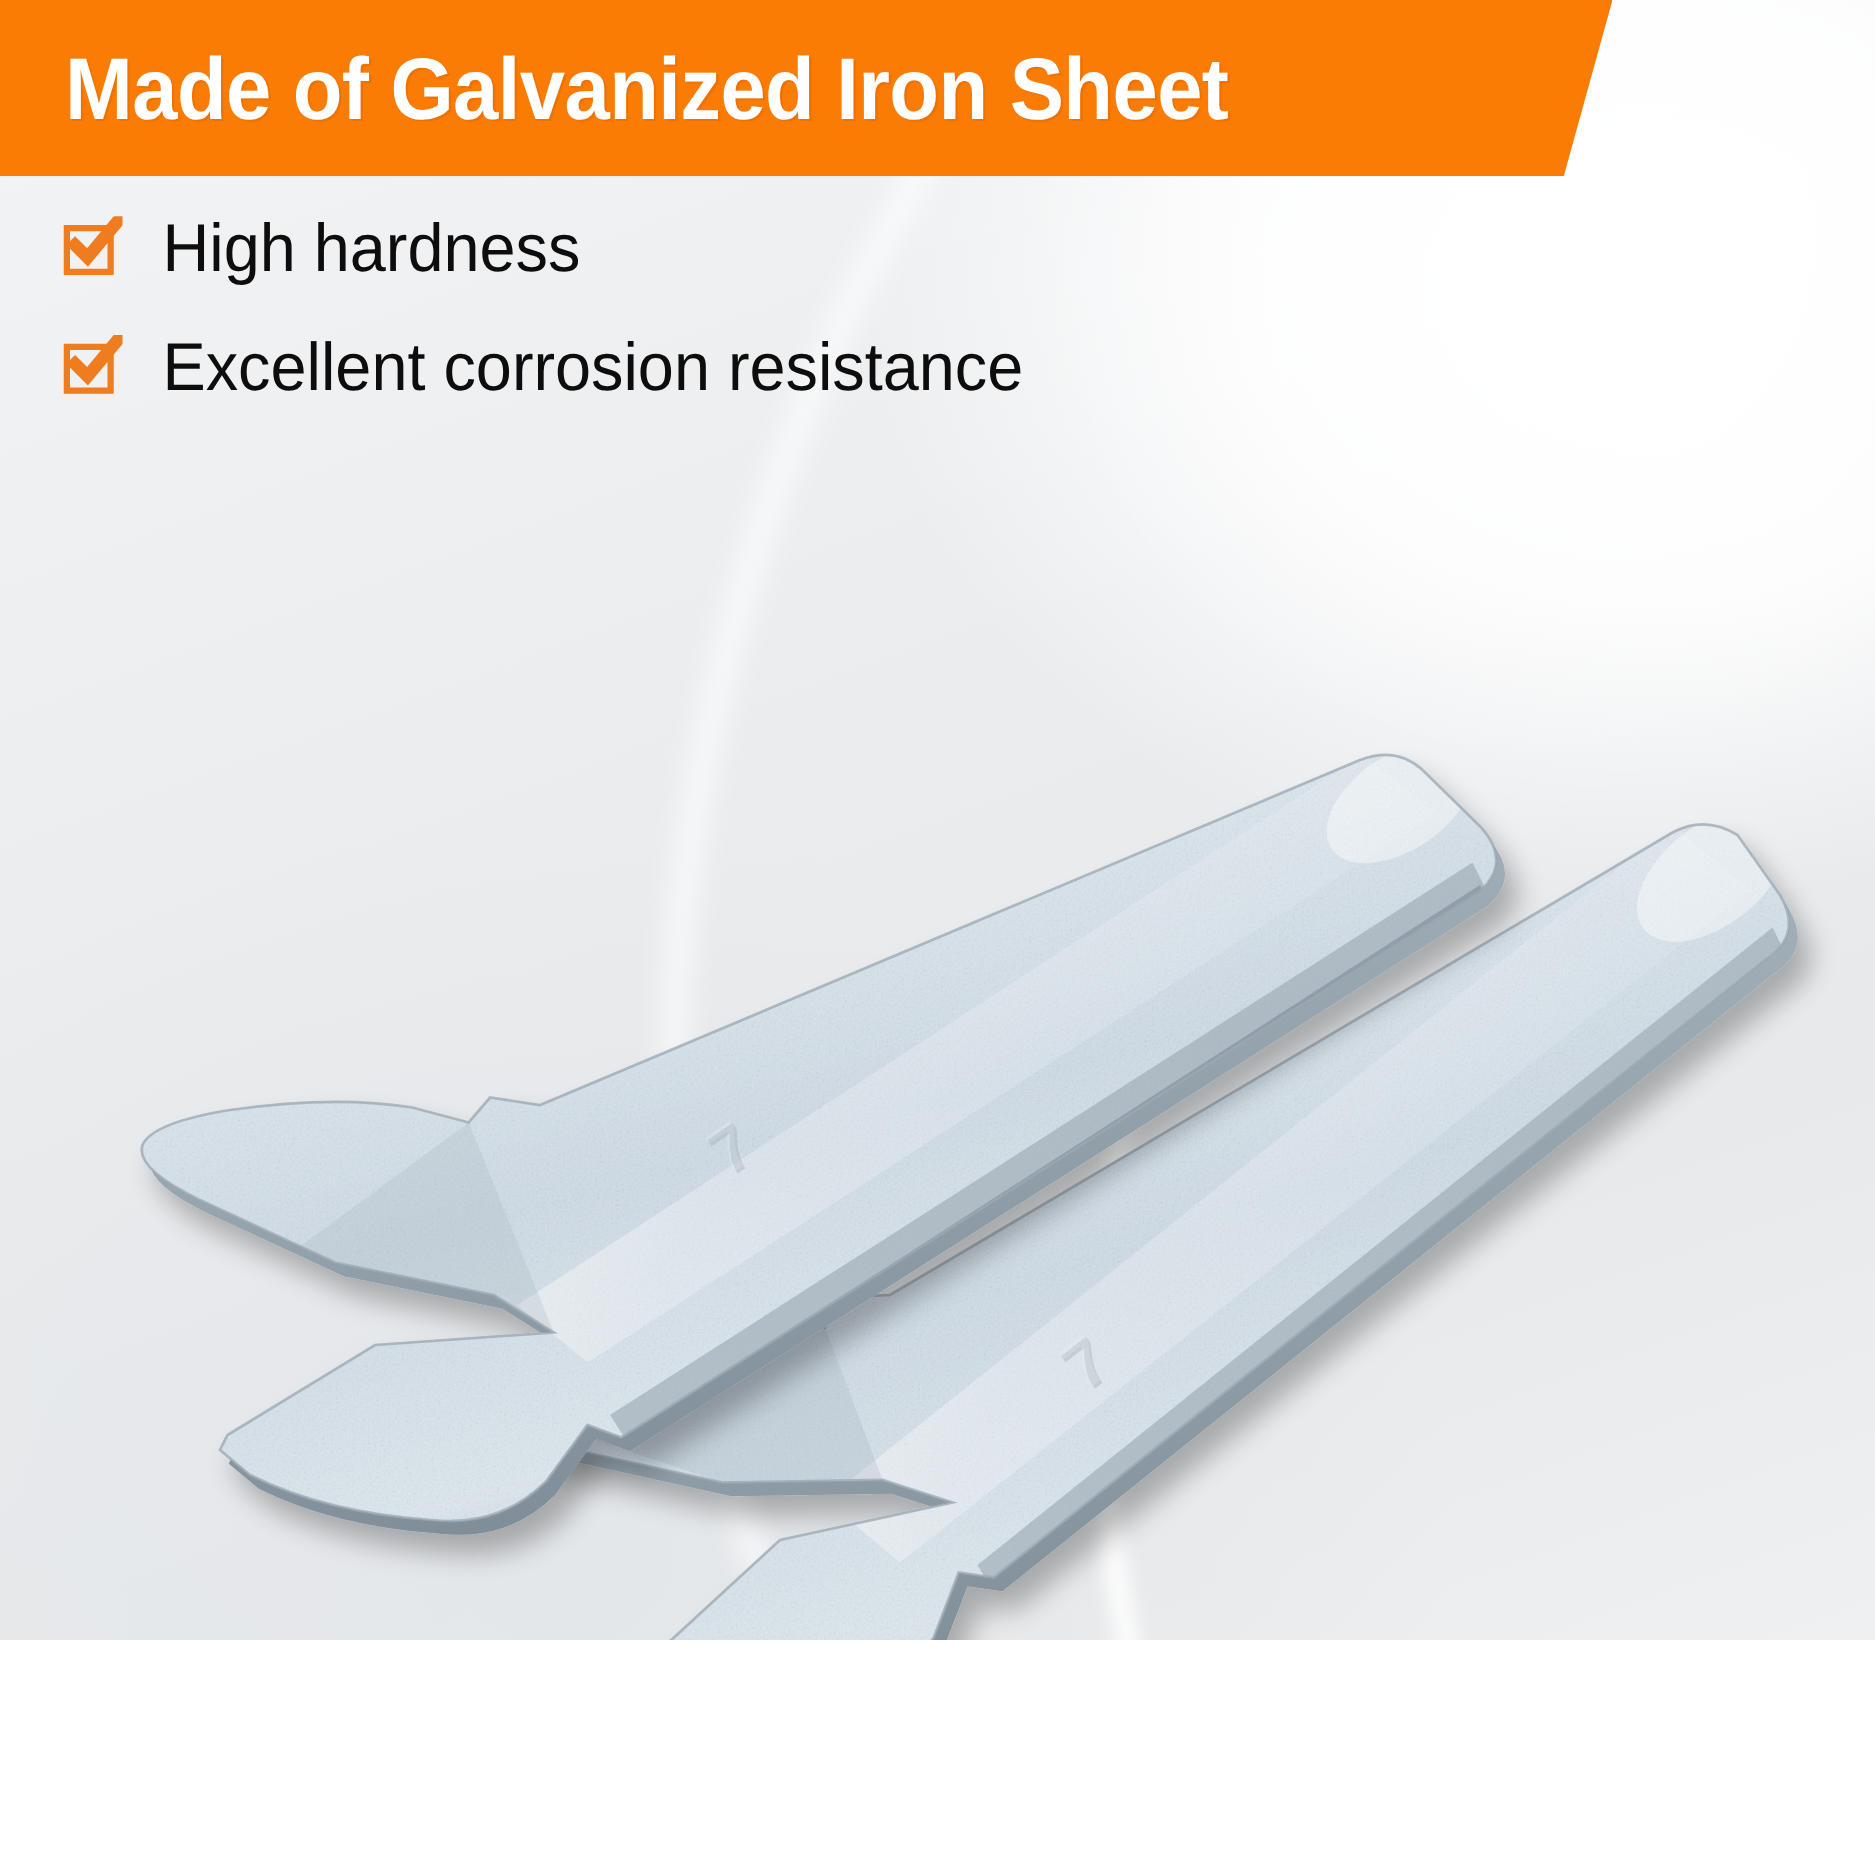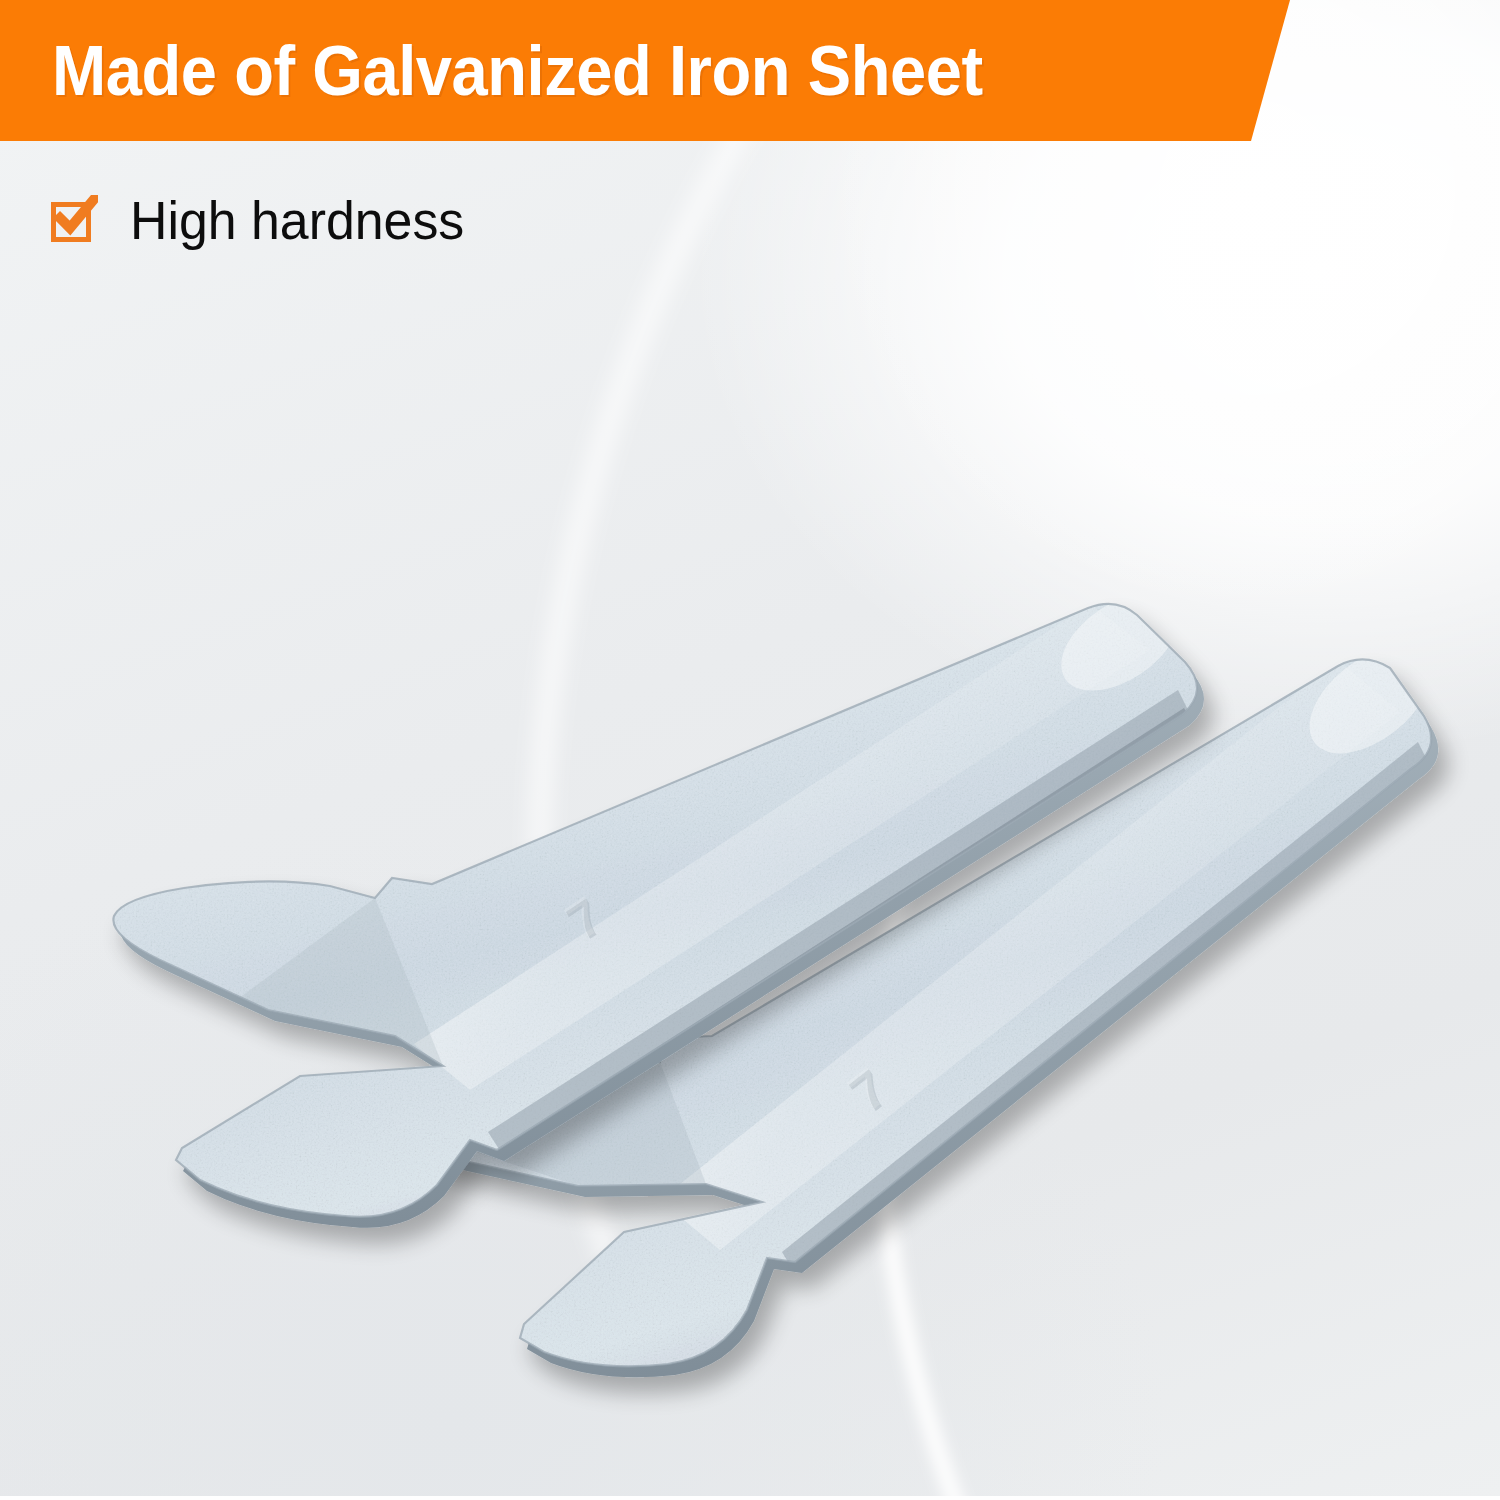--- a/index.html
+++ b/index.html
@@ -3,21 +3,21 @@
 <meta charset="utf-8">
 <style>
   html, body {
     margin: 0;
     padding: 0;
     background: #ffffff;
   }
   .canvas {
     position: relative;
     width: 1500px;
-    height: 1496px;
+    height: 1312px;
     overflow: hidden;
     background: #fdba74;
     font-family: "Liberation Sans", sans-serif;
   }
 
   
   .bg-base {
     position: absolute;
     inset: 0;
     background:
@@ -99,21 +99,21 @@
 
   
   .features {
     position: absolute;
     left: 48px;
     top: 172px;
     width: 1000px;
   }
   .feature-row {
     display: flex;
-    align-items: center;
+    align-items: flex-start;
     height: 95px;
   }
   .checkbox-icon {
     position: relative;
     width: 52px;
     height: 52px;
     flex: 0 0 52px;
     margin-right: 30px;
   }
   .checkbox-icon .box {
@@ -320,18 +320,27 @@
     <div class="feature-row">
       <span class="checkbox-icon">
         <span class="box"></span>
         <svg class="tick" viewBox="0 0 44 44">
           <path d="M6 23 L16 33 L41 3" fill="none" stroke="#f07c20" stroke-width="10" stroke-linecap="square" stroke-linejoin="miter"></path>
         </svg>
       </span>
       <span class="feature-label">High hardness</span>
     </div>
 
+    <div class="feature-row">
+      <span class="checkbox-icon">
+        <span class="box"></span>
+        <svg class="tick" viewBox="0 0 44 44">
+          <path d="M6 23 L16 33 L41 3" fill="none" stroke="#f07c20" stroke-width="10" stroke-linecap="square" stroke-linejoin="miter"></path>
+        </svg>
+      </span>
+      <span class="feature-label">Excellent corrosion resistance</span>
+    </div>
 
 
 
 
   </div>
 </div>
 
 </body></html>

